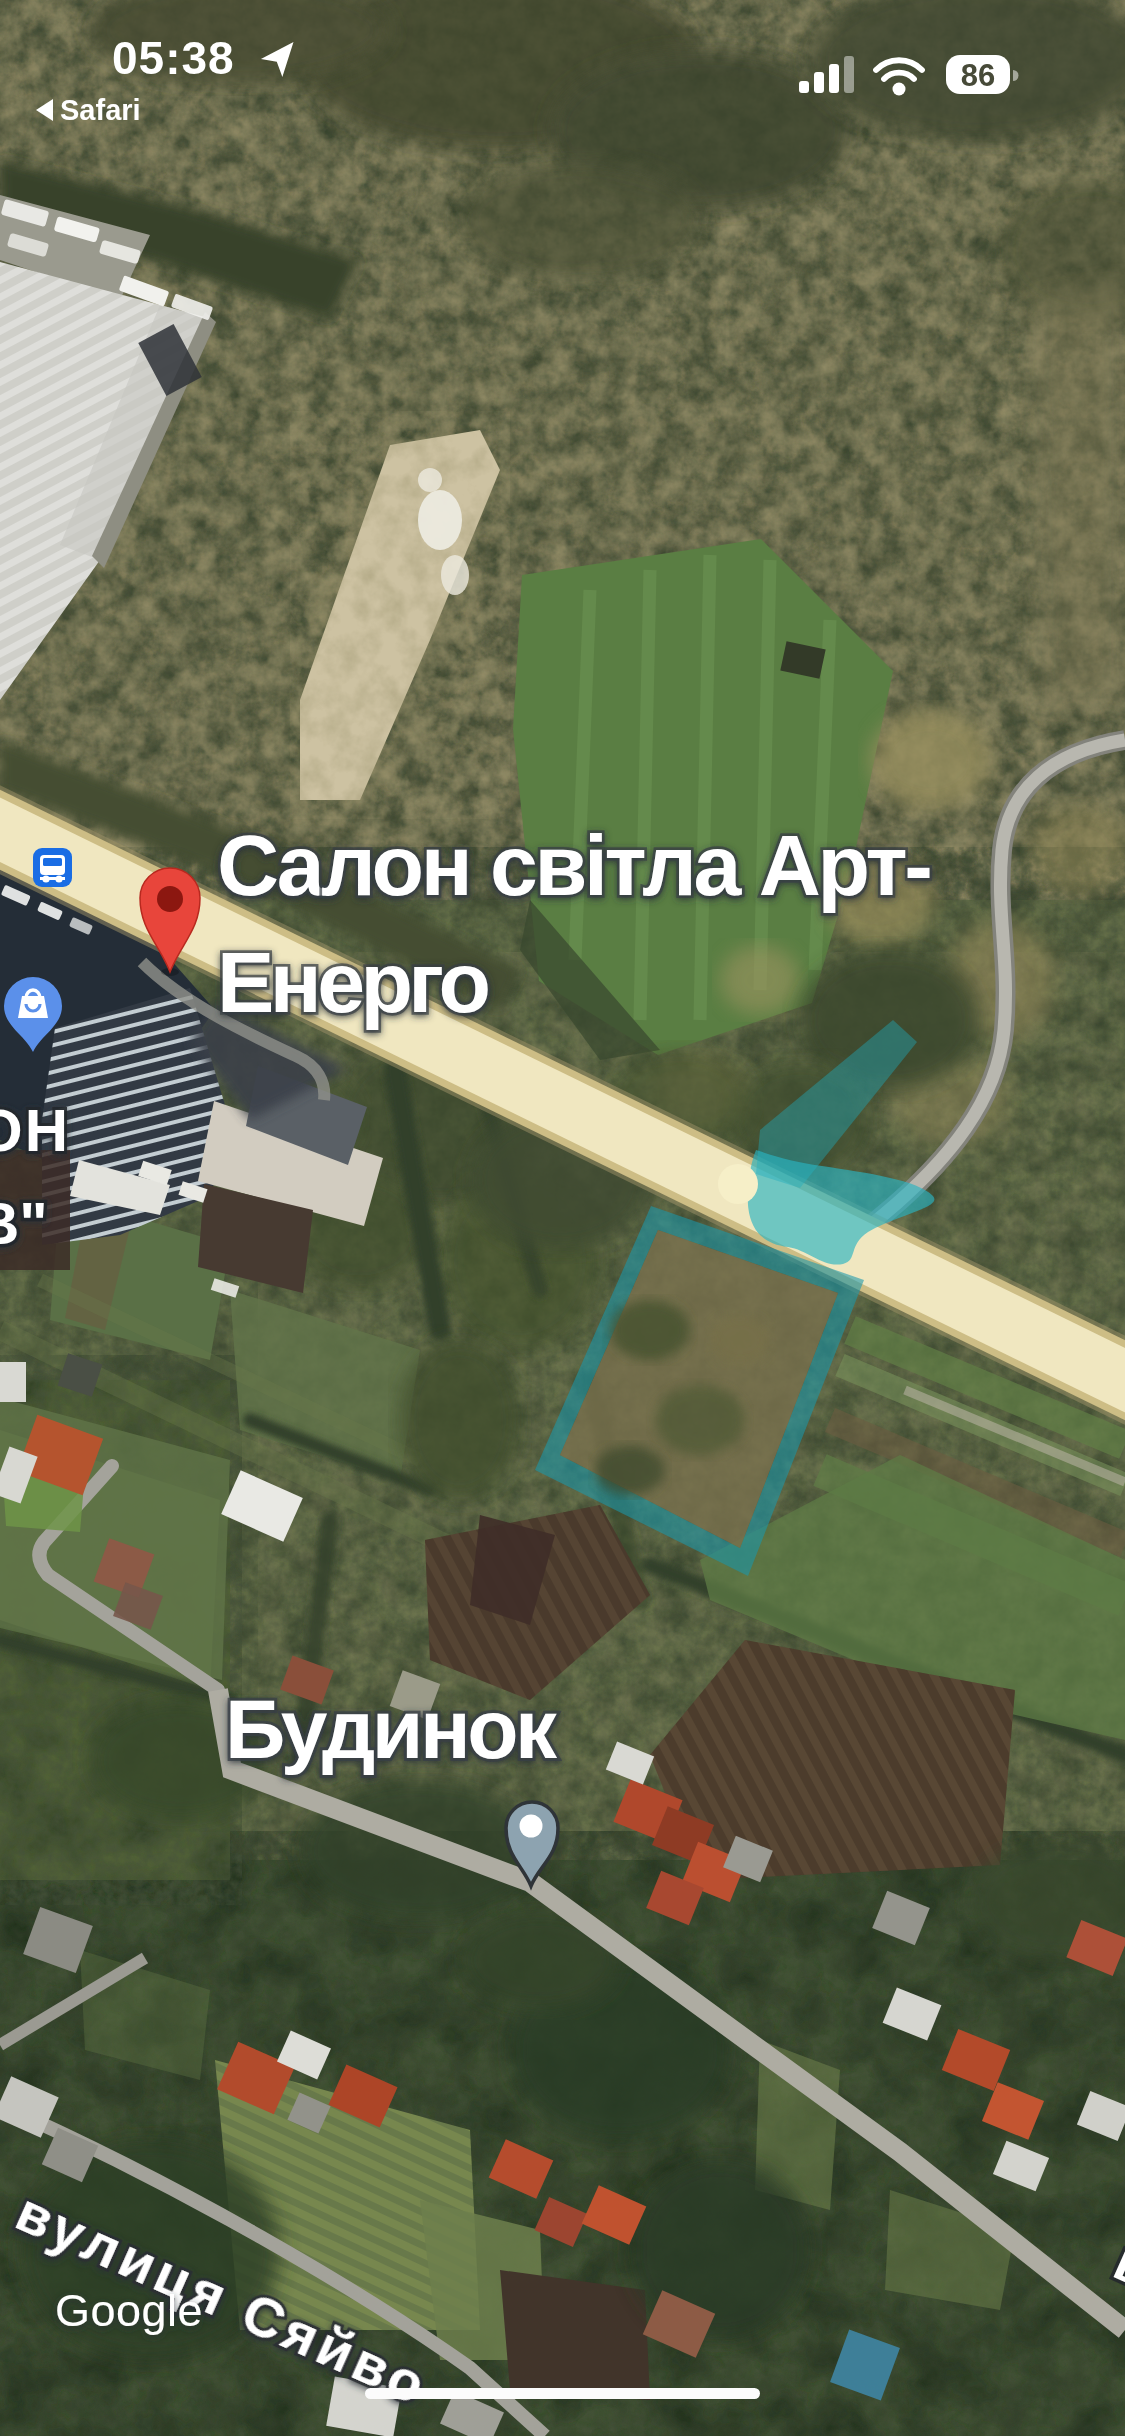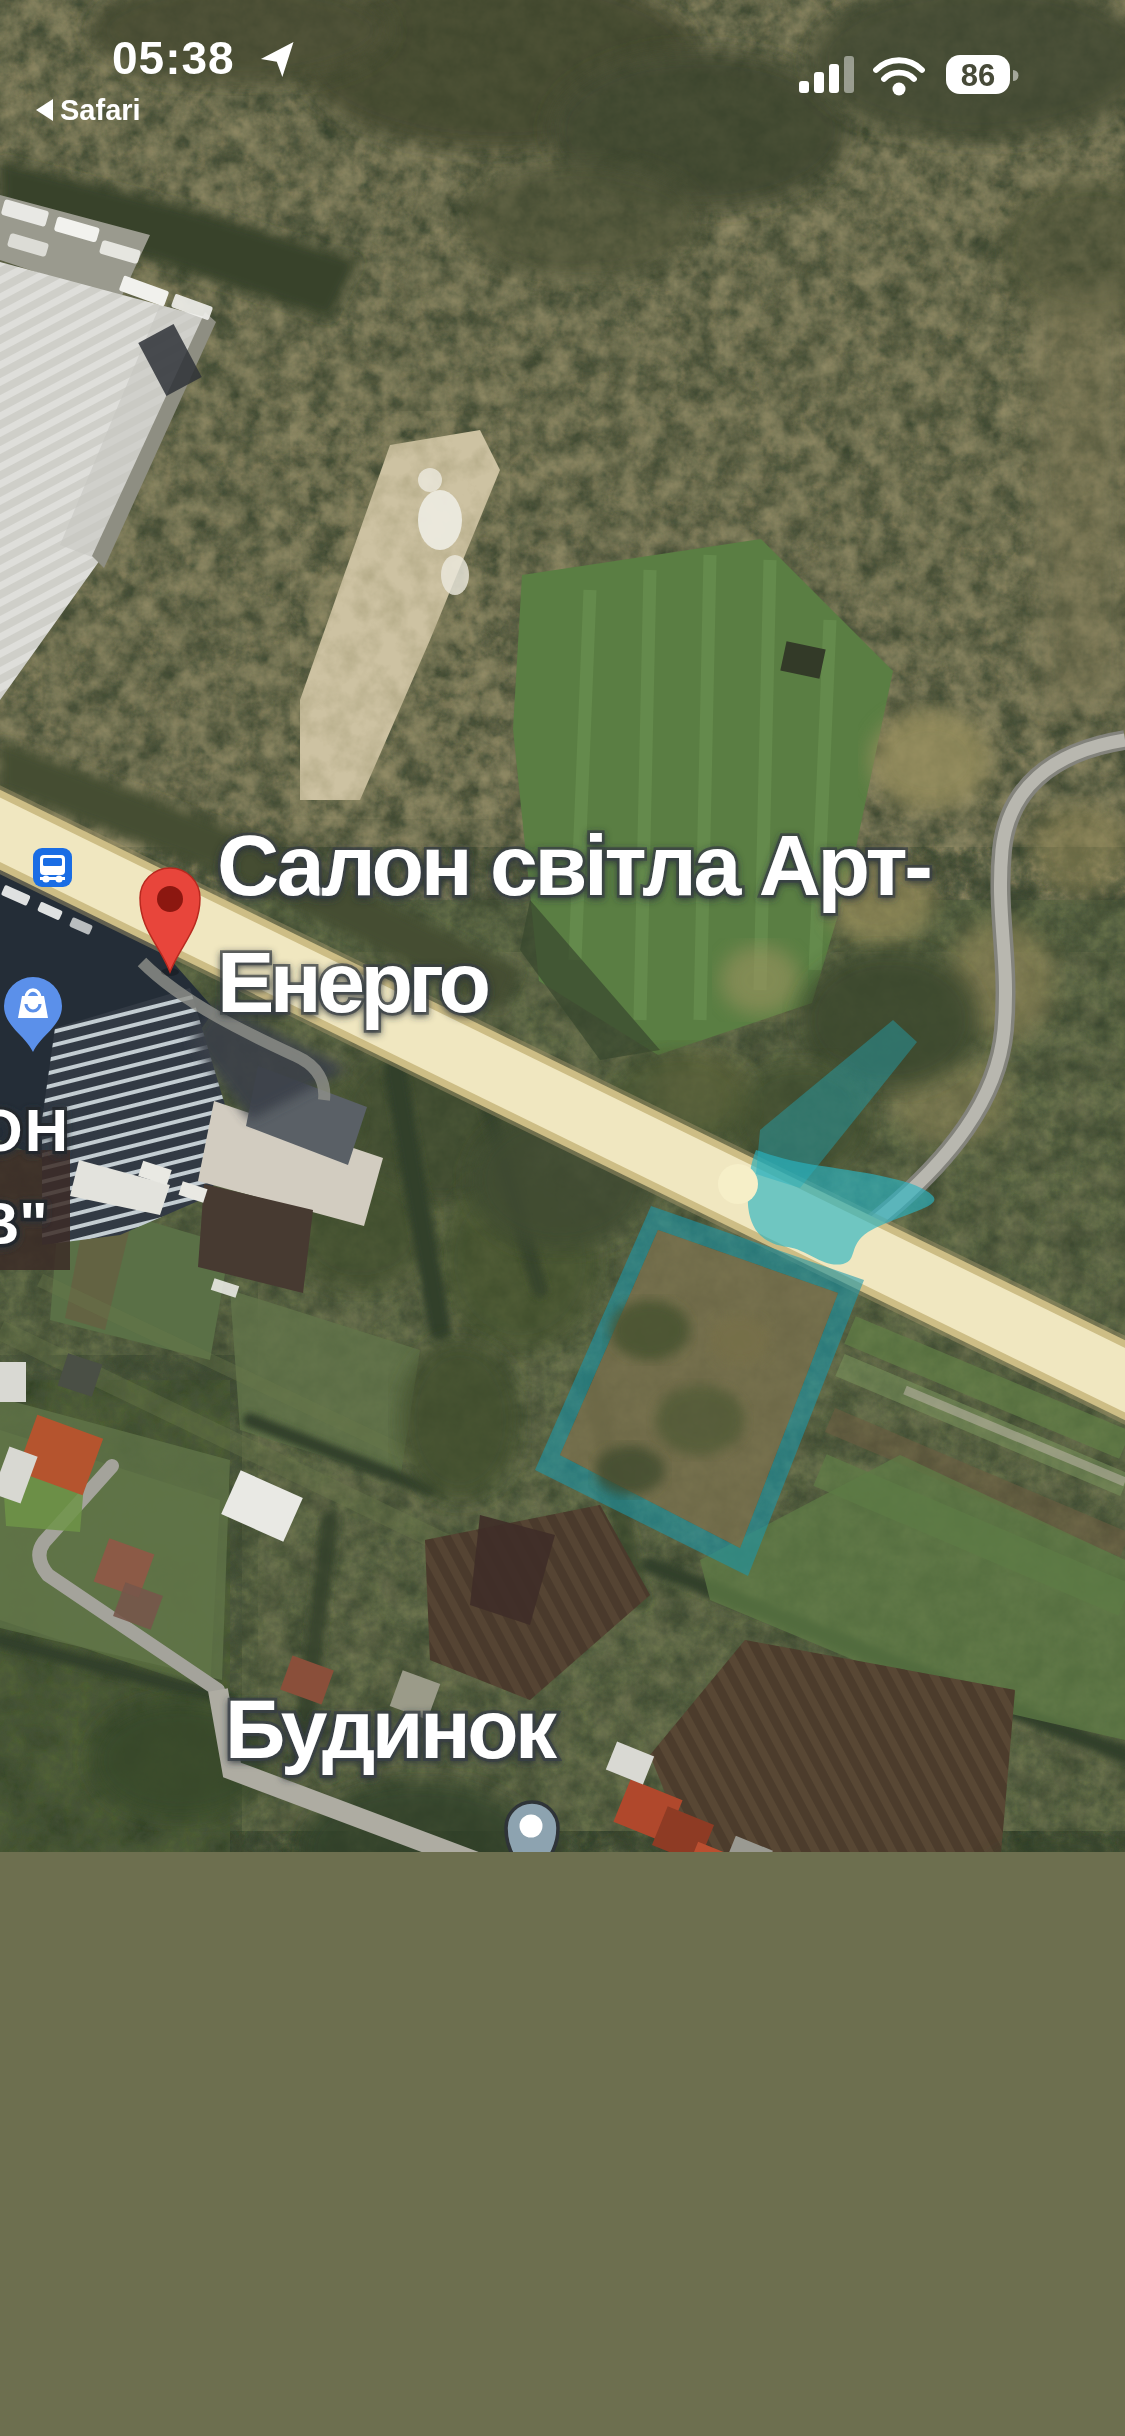--- a/index.html
+++ b/index.html
@@ -1,16 +1,16 @@
 <!DOCTYPE html>
 <html><head>
 <meta charset="utf-8">
 <style>
   html,body{margin:0;padding:0;background:#6d6f4f;}
-  #stage{position:relative;width:1125px;height:1852px;overflow:hidden;font-family:"Liberation Sans",sans-serif;}
+  #stage{position:relative;width:1125px;height:2436px;overflow:hidden;font-family:"Liberation Sans",sans-serif;}
   svg{display:block} text{font-family:"Liberation Sans",sans-serif}
 </style>
 </head>
 <body>
 <div id="stage">
 <svg width="1125" height="2436" viewBox="0 0 1125 2436">
 <defs>
   <filter id="fGrain" x="-5%" y="-5%" width="110%" height="110%">
     <feTurbulence type="fractalNoise" baseFrequency="0.11" numOctaves="3" seed="3" result="n"></feTurbulence>
     <feColorMatrix in="n" type="matrix" values="0 0 0 0 0  0 0 0 0 0  0 0 0 0 0  1.3 0.6 0 0 -0.55" result="a"></feColorMatrix>

